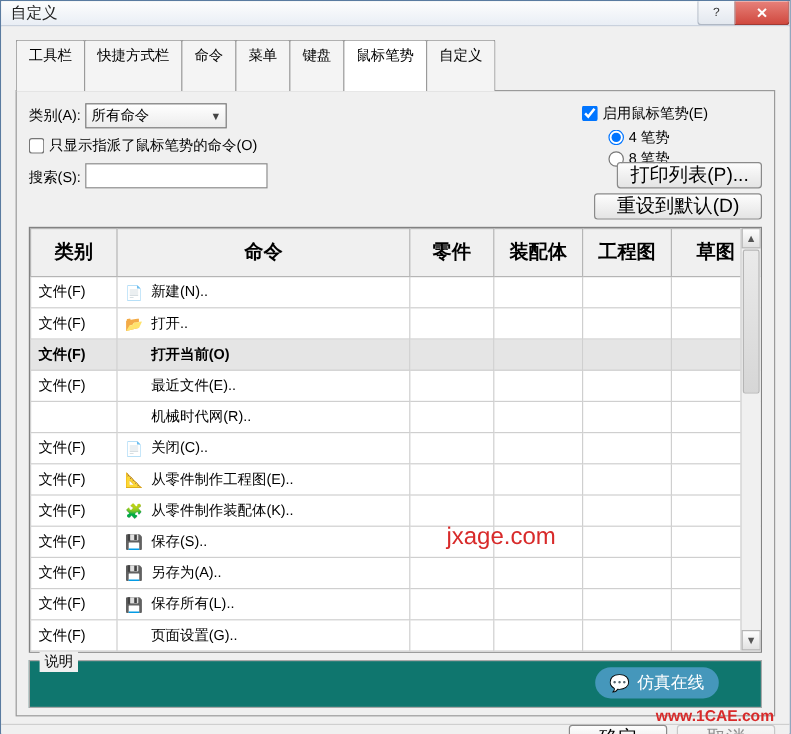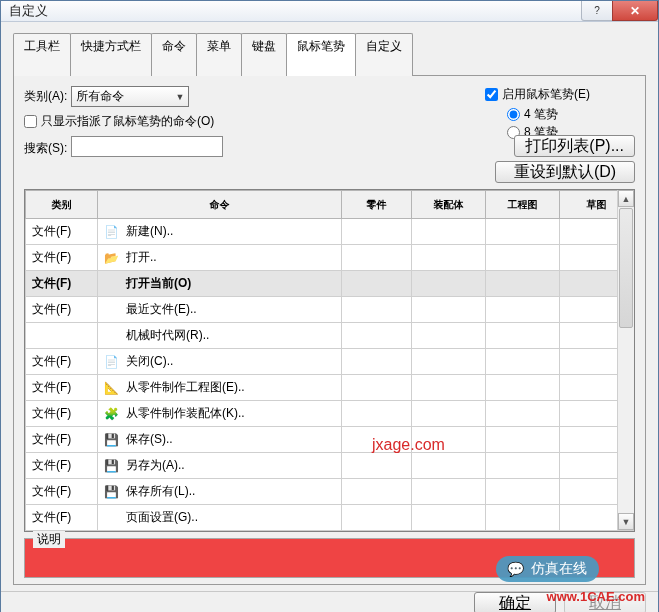--- a/index.html
+++ b/index.html
@@ -26,31 +26,31 @@
   .right-controls { width: 160px; padding-left: 10px; }
   .right-controls .cb { margin-bottom: 2px; display: flex; align-items: center; }
   .radio-group { padding-left: 22px; }
   .radio-group label { display: block; line-height: 18px; }
   .search-row { display: flex; align-items: flex-end; margin-top: 2px; }
   .textfield { width: 152px; height: 21px; border: 1px solid #8a8a8a; background: #fff; padding: 0 4px; }
   .action-row { display: flex; justify-content: flex-end; margin-top: -22px; gap: 4px; flex-direction: column; align-items: flex-end; }
   .btn { min-width: 100px; height: 22px; border: 1px solid #8a8a8a; border-radius: 3px; background: linear-gradient(#fdfdfd,#e4e4e4); padding: 0 10px; font-size: 16px; display: inline-flex; align-items: center; justify-content: center; }
   .table-wrap { flex: 1; margin-top: 6px; border: 1px solid #828282; background: #fff; overflow: hidden; position: relative; }
   table.grid { width: 100%; border-collapse: collapse; table-layout: fixed; }
-  table.grid th { background: #f0f0f0; border: 1px solid #b5b5b5; height: 28px; font-weight: bold; font-size: 10px; }
+  table.grid th { background: #f0f0f0; border: 1px solid #b5b5b5; height: 40px; font-weight: bold; font-size: 16px; }
   table.grid td { border: 1px solid #cfcfcf; height: 26px; padding: 0 6px; font-size: 12px; background: #fff; }
   tr.selected td { background: #e5e5e5; font-weight: bold; }
   .cmd-cell { display: flex; align-items: center; gap: 6px; }
   .ico { width: 16px; height: 16px; display: inline-flex; align-items: center; justify-content: center; font-size: 12px; flex-shrink: 0; }
-  .desc-box { margin-top: 6px; border: 1px solid #a8a8a8; height: 40px; position: relative; background: #ef4444; }
+  .desc-box { margin-top: 6px; border: 1px solid #a8a8a8; height: 40px; position: relative; background: #0f766e; }
   .desc-label { position: absolute; top: -8px; left: 8px; background: #f0f0f0; padding: 0 4px; font-size: 12px; }
   .footer { height: 36px; display: flex; justify-content: flex-end; align-items: center; padding: 0 12px; gap: 8px; border-top: 1px solid #c8c8c8; background: #f0f0f0; }
   .footer .btn { min-width: 82px; text-decoration: underline; }
   .watermark1 { position: absolute; color: #d82a2a; font-family: KaiTi, "STKaiti", serif; font-size: 18px; pointer-events: none; }
-  .watermark2 { position: absolute; color: #d82a2a; font-size: 16px; pointer-events: none; }
+  .watermark2 { position: absolute; color: #d82a2a; font-size: 20px; pointer-events: none; }
   .wm-sim { position: absolute; right: 60px; bottom: 30px; background: rgba(74,154,193,0.92); color: #fff; padding: 4px 12px; border-radius: 14px; font-size: 14px; display: flex; align-items: center; gap: 6px; }
   .wm-url { position: absolute; right: 14px; bottom: 8px; color: #d82a2a; font-size: 13px; font-weight: bold; }
   .scrollbar-stub { position: absolute; right: 0; top: 0; bottom: 1px; width: 17px; background: #f0f0f0; border-left: 1px solid #cfcfcf; }
   .sb-btn { width: 100%; height: 17px; background: linear-gradient(#fdfdfd,#e2e2e2); border: 1px solid #b5b5b5; display: flex; align-items: center; justify-content: center; font-size: 9px; color: #555; }
   .sb-thumb { position: absolute; left: 1px; right: 1px; top: 18px; height: 120px; background: linear-gradient(#eaeaea,#d6d6d6); border: 1px solid #b5b5b5; border-radius: 2px; }
 </style>
 </head>
 <body>
 
 <div class="window">

